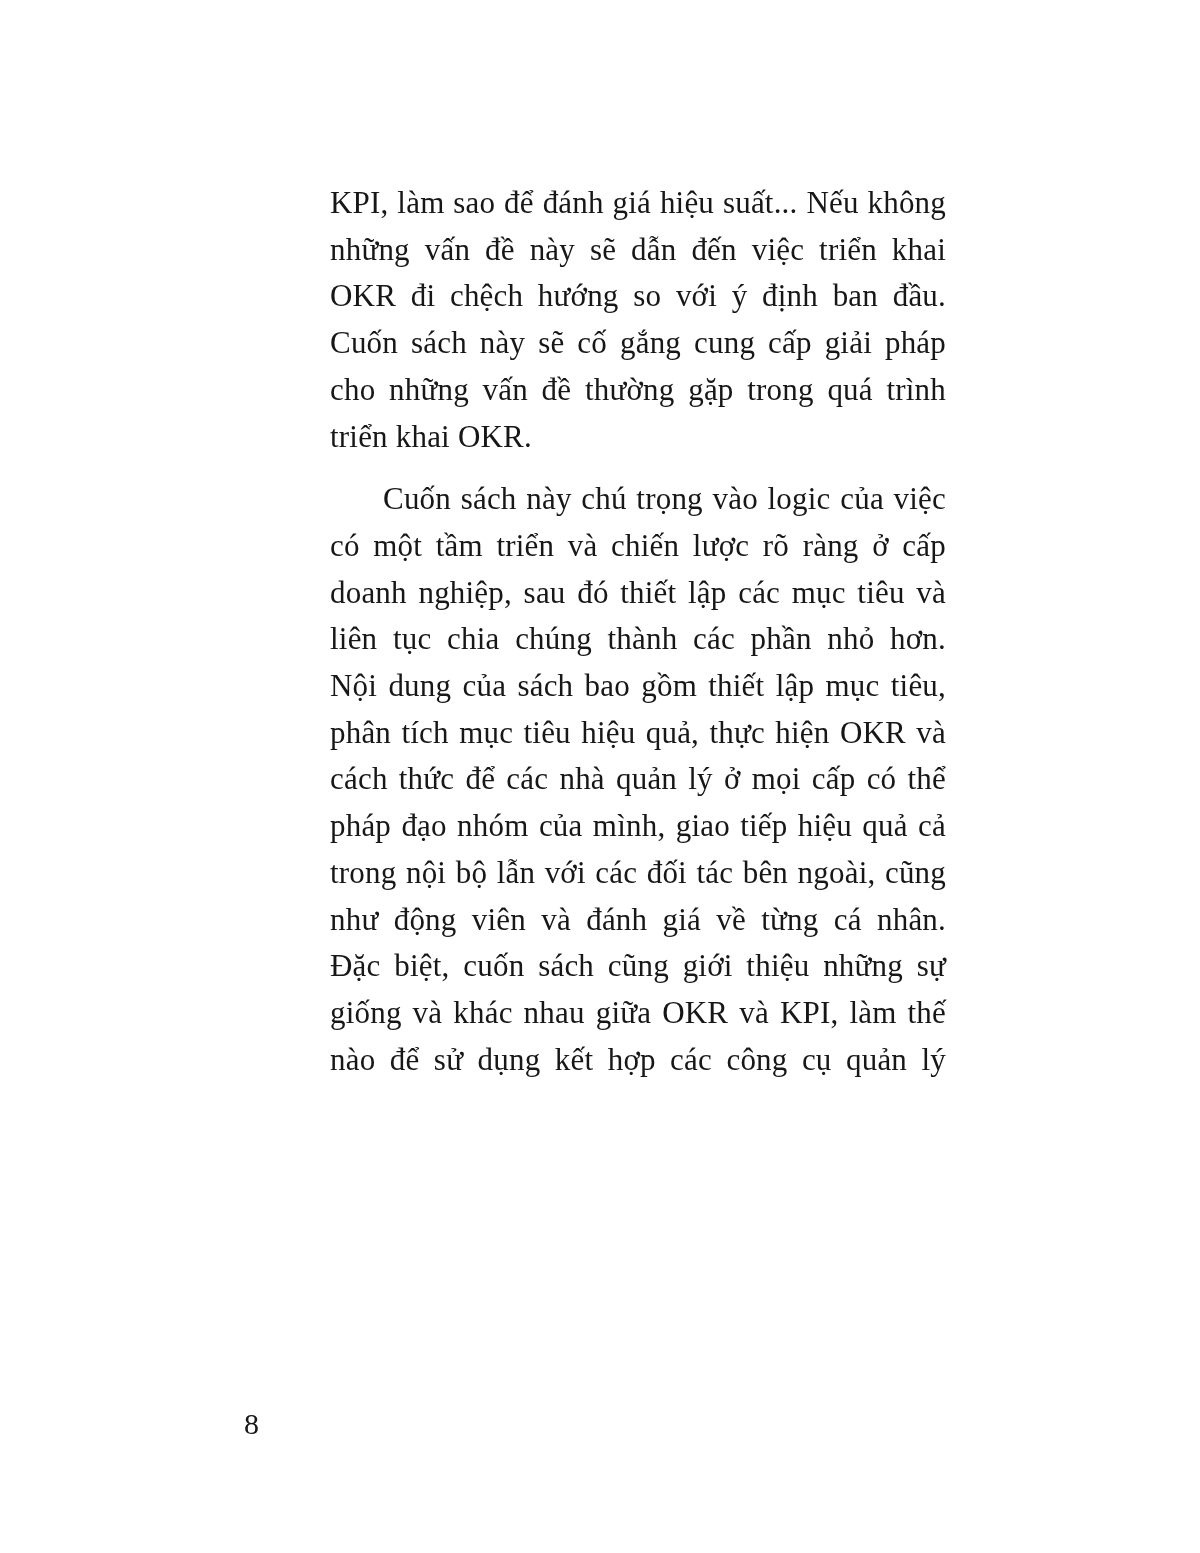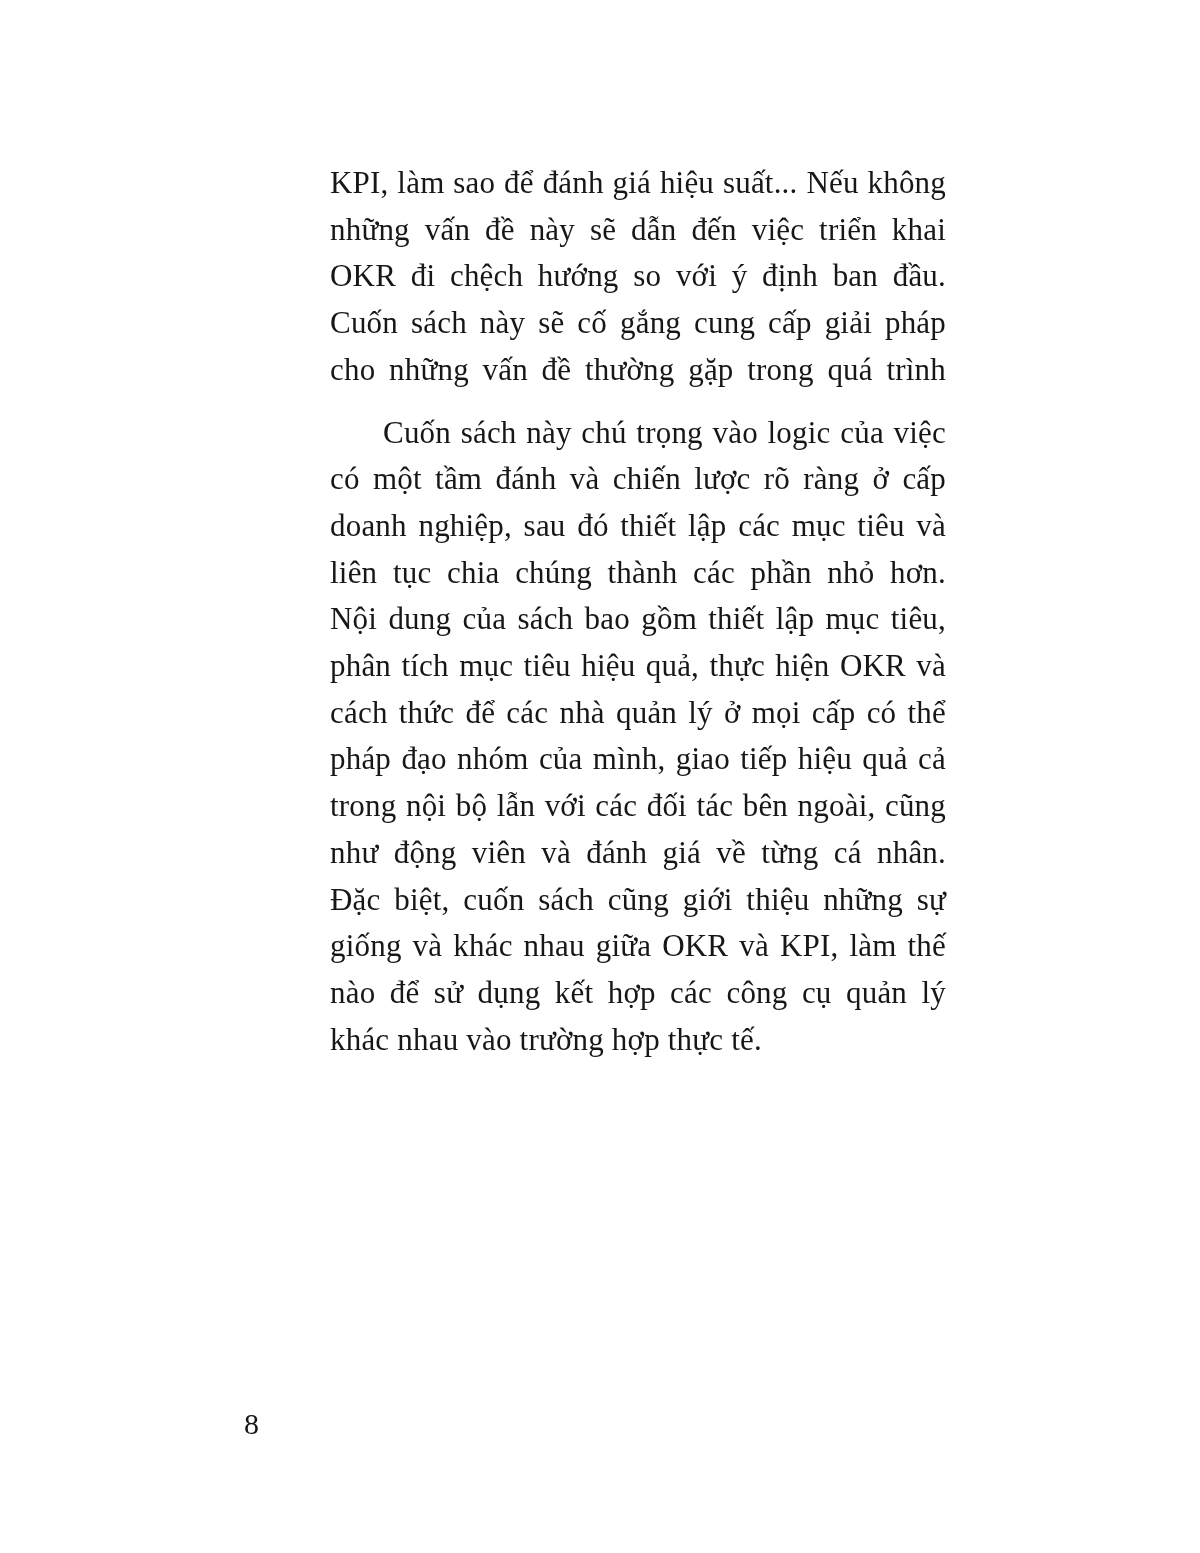--- a/index.html
+++ b/index.html
@@ -16,21 +16,21 @@
     overflow: hidden;
   }
   .page {
     position: absolute;
     inset: 0;
     background: #ffffff;
   }
   .textblock {
     position: absolute;
     left: 330px;
-    top: 160px;
+    top: 180px;
     width: 616px;
     font-size: 31px;
     line-height: 46.7px;
     letter-spacing: 0.2px;
   }
   .paragraph {
     margin: 0;
   }
   .paragraph + .paragraph {
     margin-top: 16px;
@@ -61,36 +61,36 @@
 <div class="page">
 
   <div class="textblock">
 
     <div class="paragraph">
       <div class="line">KPI, làm sao để đánh giá hiệu suất... Nếu không</div>
       <div class="line">những vấn đề này sẽ dẫn đến việc triển khai</div>
       <div class="line">OKR đi chệch hướng so với ý định ban đầu.</div>
       <div class="line">Cuốn sách này sẽ cố gắng cung cấp giải pháp</div>
       <div class="line">cho những vấn đề thường gặp trong quá trình</div>
+      <div class="line last">triển khai OKR.</div>
     </div>
 
     <div class="paragraph">
       <div class="line indent">Cuốn sách này chú trọng vào logic của việc</div>
-      <div class="line">có một tầm đánh và chiến lược rõ ràng ở cấp</div>
+      <div class="line">có một tầm triển và chiến lược rõ ràng ở cấp</div>
       <div class="line">doanh nghiệp, sau đó thiết lập các mục tiêu và</div>
       <div class="line">liên tục chia chúng thành các phần nhỏ hơn.</div>
       <div class="line">Nội dung của sách bao gồm thiết lập mục tiêu,</div>
       <div class="line">phân tích mục tiêu hiệu quả, thực hiện OKR và</div>
       <div class="line">cách thức để các nhà quản lý ở mọi cấp có thể</div>
       <div class="line">pháp đạo nhóm của mình, giao tiếp hiệu quả cả</div>
       <div class="line">trong nội bộ lẫn với các đối tác bên ngoài, cũng</div>
       <div class="line">như động viên và đánh giá về từng cá nhân.</div>
       <div class="line">Đặc biệt, cuốn sách cũng giới thiệu những sự</div>
       <div class="line">giống và khác nhau giữa OKR và KPI, làm thế</div>
       <div class="line">nào để sử dụng kết hợp các công cụ quản lý</div>
-      <div class="line last">khác nhau vào trường hợp thực tế.</div>
     </div>
 
   </div>
 
   <div class="page-number">8</div>
 
 </div>
 
 </body></html>

